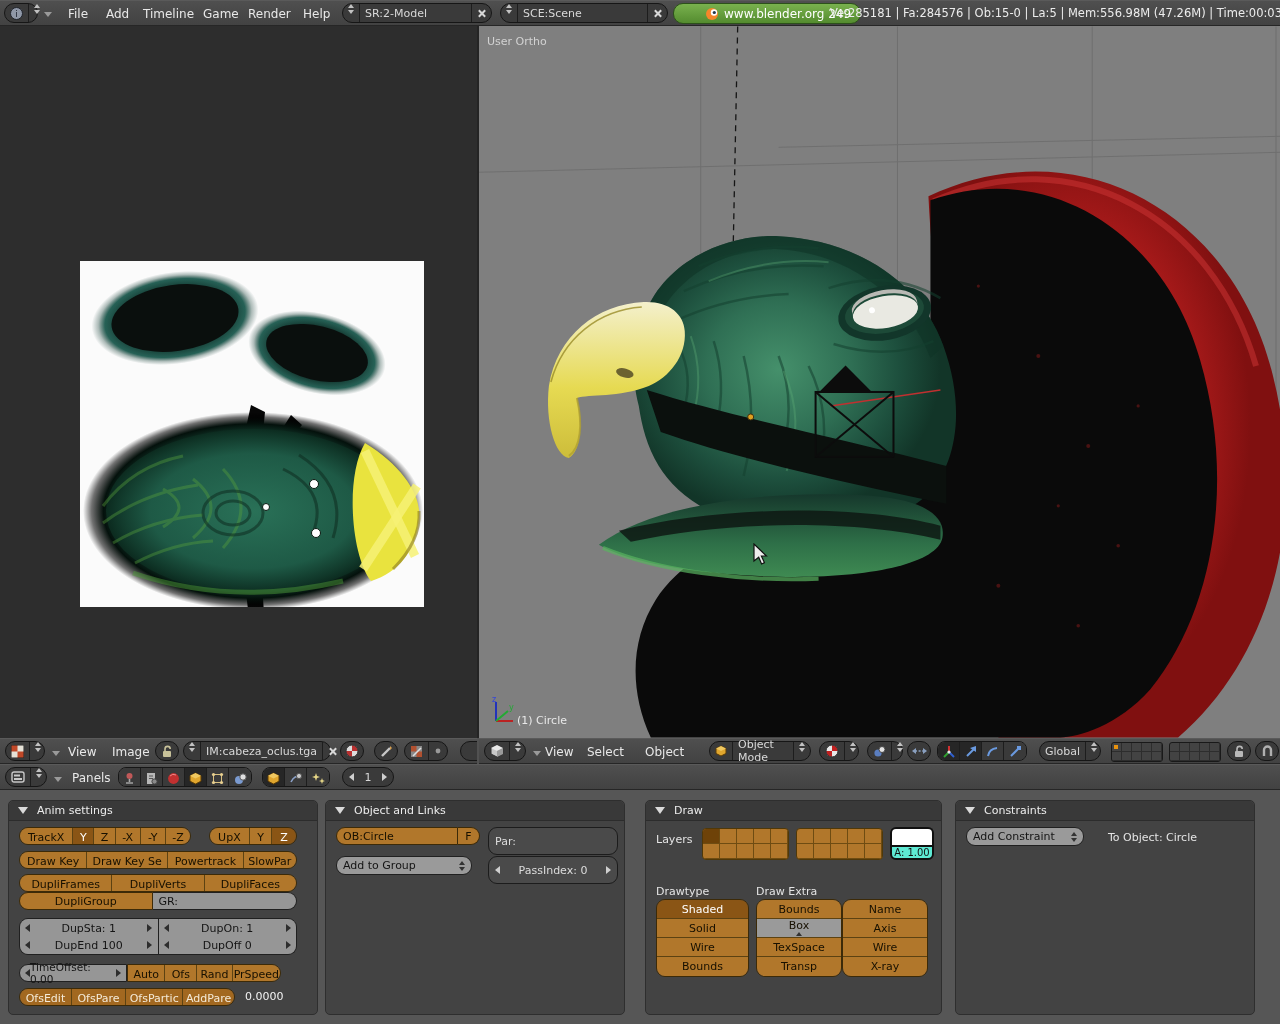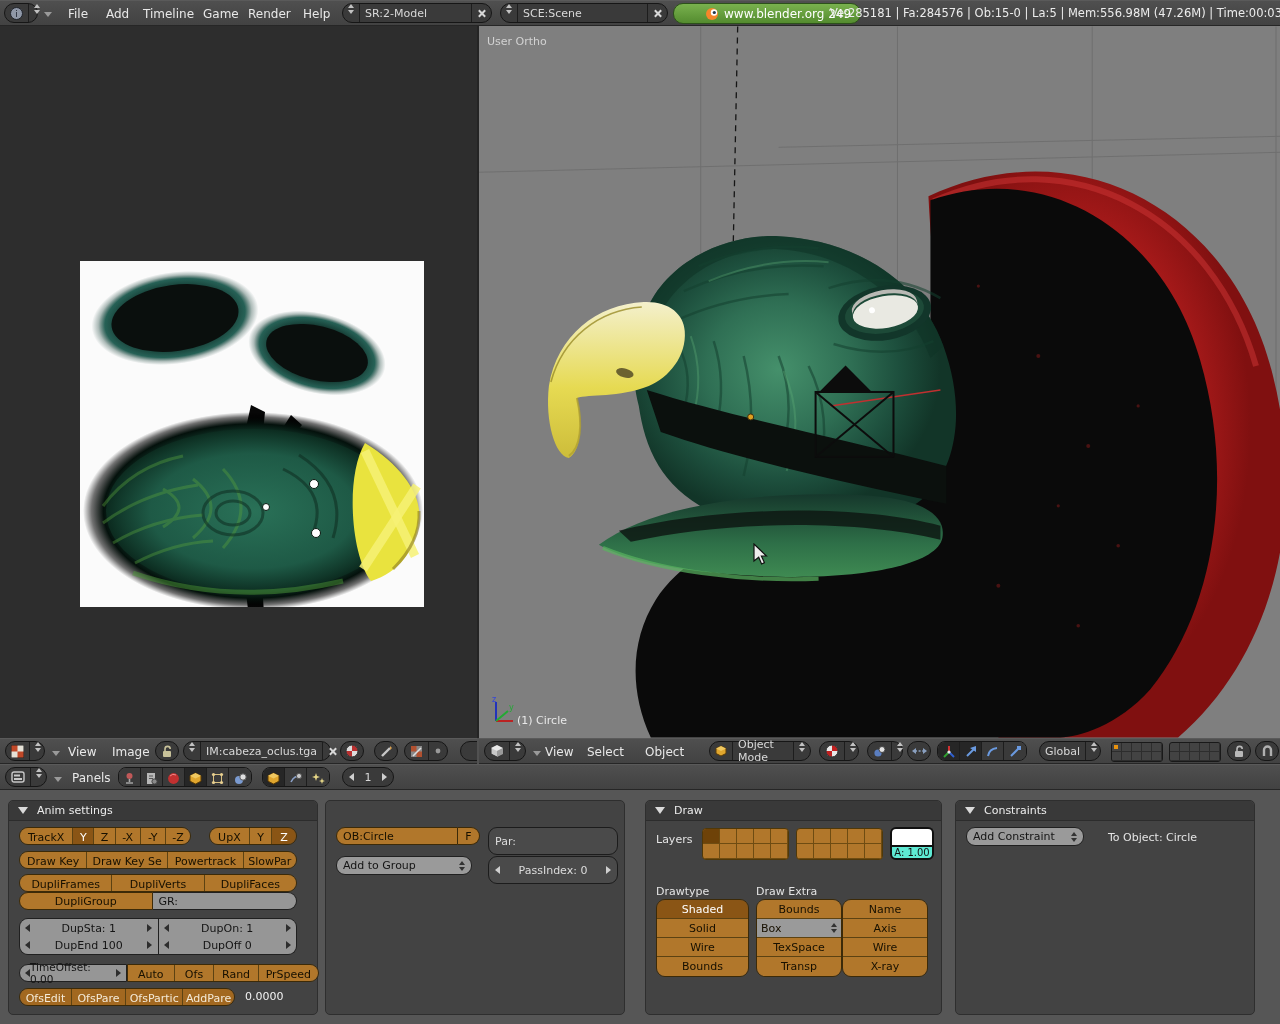--- a/index.html
+++ b/index.html
@@ -654,36 +654,40 @@
             <span class="tl"></span>
             <span>DupOff 0</span>
             <span class="tr"></span>
           </span>
       </div>
       <div class="abs nf" style="left:10px;top:163px;width:108px;border:1px solid #202020;border-radius:9px 0 0 9px;">
         <span class="tl"></span>
           <span style="font-size:10.5px;">TimeOffset: 0.00</span>
           <span class="tr"></span>
       </div>
-      <div class="abs grp" style="left:118px;top:163px;width:192px;border-radius:0 9px 9px 0;">
+      <div class="abs grp" style="left:118px;top:163px;width:154px;border-radius:0 9px 9px 0;">
         <span class="ob" style="flex:1;">Auto</span>
         <span class="ob" style="flex:0.85;">Ofs</span>
         <span class="ob" style="flex:0.95;">Rand</span>
         <span class="ob" style="flex:1.3;">PrSpeed</span>
       </div>
       <div class="abs grp" style="left:10px;top:187px;width:216px;">
         <span class="ob lt" style="flex:1;">OfsEdit</span>
         <span class="ob lt" style="flex:1.05;">OfsPare</span>
         <span class="ob lt" style="flex:1.1;">OfsPartic</span>
         <span class="ob lt" style="flex:1;">AddPare</span>
       </div>
       <span class="abs" style="left:236px;top:189px;color:#f2f2f2;font-size:11px;">0.0000</span>
     </div>
 
     <div class="panel" style="left:325px;top:10px;width:300px;height:215px;">
+      <div class="phead">
+        <span class="ptri"></span>
+        <span>Object and Links</span>
+      </div>
       <div class="abs" style="left:10px;top:26px;width:144px;display:flex;">
         <span class="ob" style="flex:1;justify-content:flex-start;padding-left:6px;border:1px solid #3c2a08;border-radius:9px 0 0 9px;">OB:Circle</span>
         <span class="ob" style="width:22px;border:1px solid #3c2a08;border-left:0;border-radius:0 9px 9px 0;">F</span>
       </div>
       <div class="abs df" style="left:162px;top:26px;width:130px;">Par:</div>
       <div class="abs gdd" style="left:10px;top:55px;width:136px;">
         <span>Add to Group</span>
         <span class="stp">
             <i class="u" style="border-bottom-color:#333;"></i>
             <i class="d" style="border-top-color:#333;"></i>
@@ -731,21 +735,21 @@
       <span class="abs plabel" style="left:10px;top:84px;">Drawtype</span>
       <span class="abs plabel" style="left:110px;top:84px;">Draw Extra</span>
       <div class="abs vg" style="left:10px;top:98px;width:93px;">
         <span class="ob on">Shaded</span>
         <span class="ob">Solid</span>
         <span class="ob">Wire</span>
         <span class="ob">Bounds</span>
       </div>
       <div class="abs vg" style="left:110px;top:98px;width:86px;">
         <span class="ob">Bounds</span>
-        <span class="ob" style="background:#9a9a9a;justify-content:space-between;padding:0 4px;">
+        <span class="ob" style="background:#9a9a9a;justify-content:space-between;padding:0 4px;flex-direction:column;">
           <span>Box</span>
           <span class="stp">
               <i class="u" style="border-bottom-color:#333;"></i>
               <i class="d" style="border-top-color:#333;"></i>
             </span>
         </span>
         <span class="ob">TexSpace</span>
         <span class="ob">Transp</span>
       </div>
       <div class="abs vg" style="left:196px;top:98px;width:86px;">

